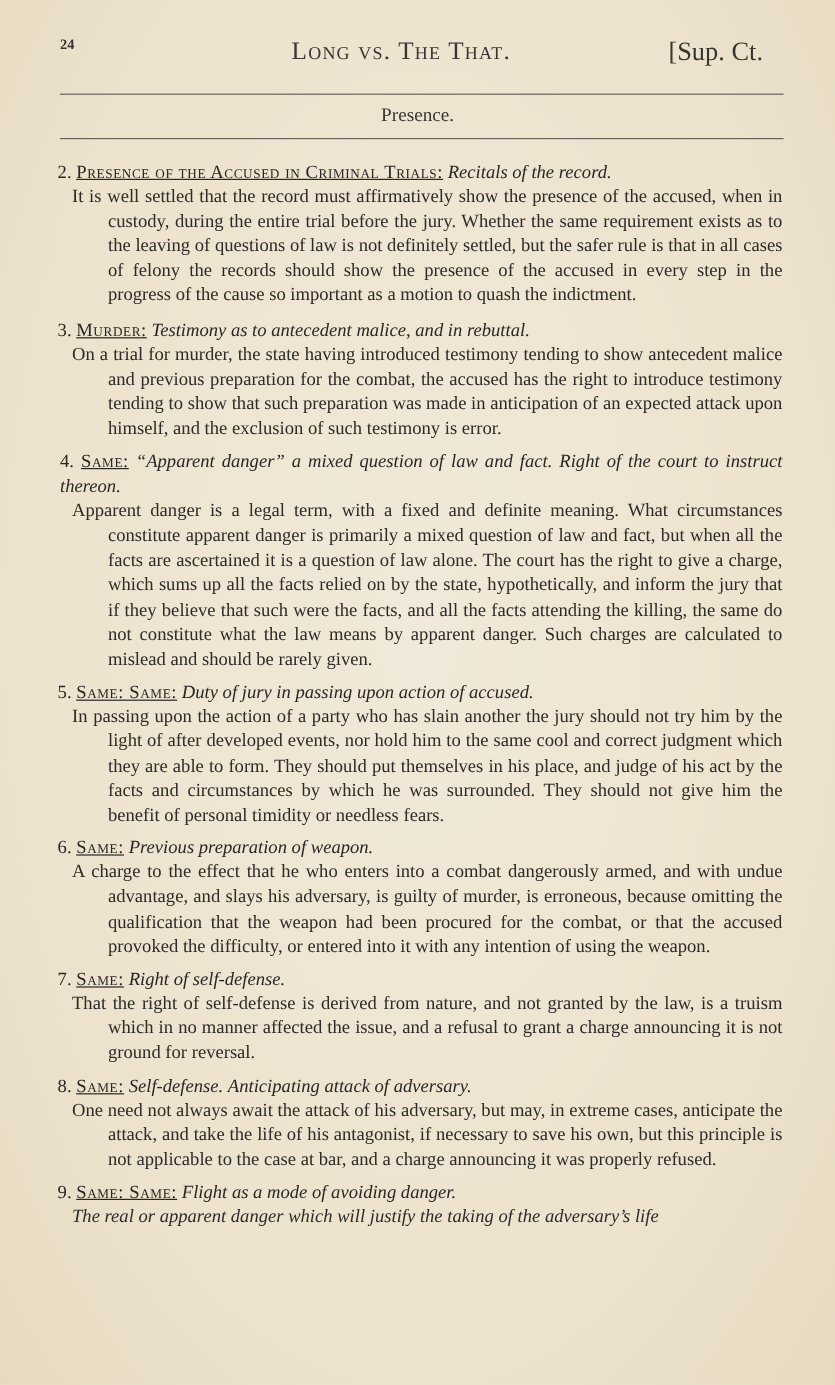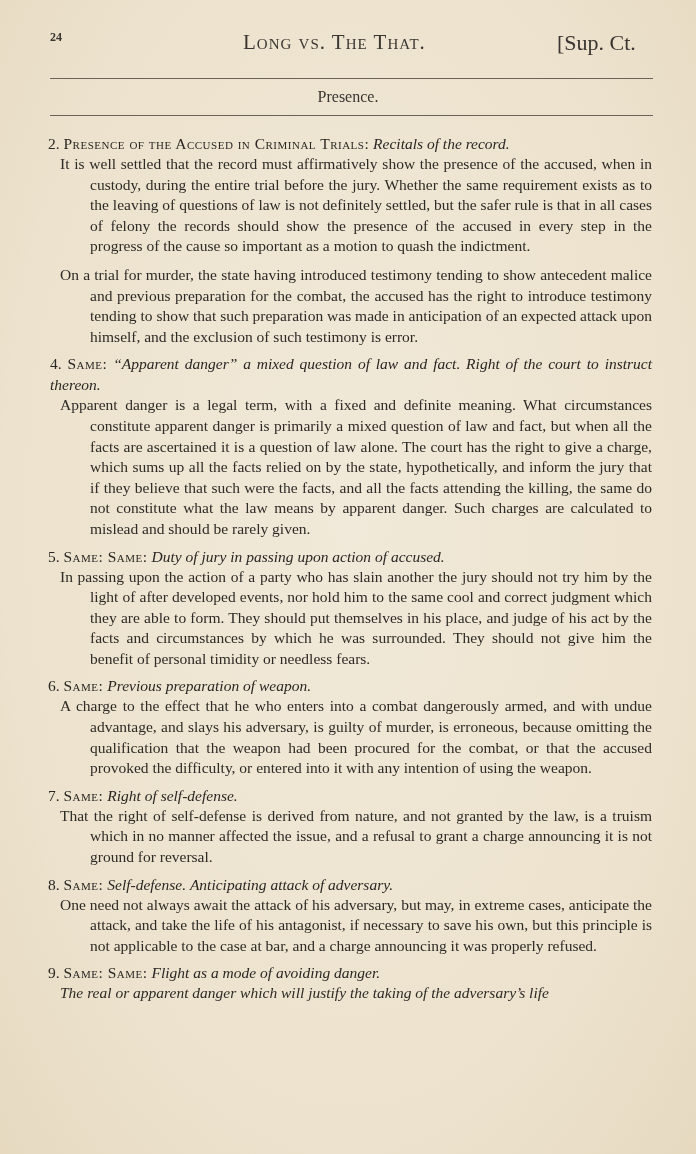--- a/index.html
+++ b/index.html
@@ -24,21 +24,21 @@
   .rule.r2 { top: 115px; }
   .section-label { position: absolute; top: 88px; left: 0; width: 696px; text-align: center; font-size: 16px; color: #3a3530; }
 
   .content { position: absolute; left: 46px; top: 133px; width: 606px; }
   .entry { margin: 0; }
   .head {
     font-size: 15.5px; line-height: 21px; margin: 0 0 0 2px;
     text-align: justify;
   }
   .head .num { }
-  .head .topic { font-variant: small-caps; letter-spacing: 0.5px; }
+  .head .topic { font-variant: small-caps; letter-spacing: 0.5px; text-decoration: underline; }
   .head .sub { font-style: italic; }
   .para {
     font-size: 15.5px; line-height: 20.6px; margin: 0 0 6px 0;
     text-align: justify; text-indent: -30px; padding-left: 44px;
     color: #2e2a25;
   }
   .e2 .para { margin-bottom: 8px; }
   .e4 .head { padding-left: 2px; }
   .e9 .para { margin-bottom: 11px; font-style: italic; }
 </style>
@@ -54,20 +54,21 @@
   <div class="rule r1"></div>
   <div class="section-label">Presence.</div>
   <div class="rule r2"></div>
 
   <div class="content">
     <div class="entry e2">
       <p class="head"><span class="num">2.</span> <span class="topic">Presence of the Accused in Criminal Trials:</span> <span class="sub">Recitals of the record.</span></p>
       <p class="para">It is well settled that the record must affirmatively show the presence of the accused, when in custody, during the entire trial before the jury. Whether the same requirement exists as to the leaving of questions of law is not definitely settled, but the safer rule is that in all cases of felony the records should show the presence of the accused in every step in the progress of the cause so important as a motion to quash the indictment.</p>
     </div>
     <div class="entry e3">
+      <p class="head"><span class="num">3.</span> <span class="topic">Murder:</span> <span class="sub">Testimony as to antecedent malice, and in rebuttal.</span></p>
       <p class="para">On a trial for murder, the state having introduced testimony tending to show antecedent malice and previous preparation for the combat, the accused has the right to introduce testimony tending to show that such preparation was made in anticipation of an expected attack upon himself, and the exclusion of such testimony is error.</p>
     </div>
     <div class="entry e4">
       <p class="head"><span class="num">4.</span> <span class="topic">Same:</span> <span class="sub">“Apparent danger” a mixed question of law and fact.</span> <span class="sub">Right of the court to instruct thereon.</span></p>
       <p class="para">Apparent danger is a legal term, with a fixed and definite meaning. What circumstances constitute apparent danger is primarily a mixed question of law and fact, but when all the facts are ascertained it is a question of law alone. The court has the right to give a charge, which sums up all the facts relied on by the state, hypothetically, and inform the jury that if they believe that such were the facts, and all the facts attending the killing, the same do not constitute what the law means by apparent danger. Such charges are calculated to mislead and should be rarely given.</p>
     </div>
     <div class="entry e5">
       <p class="head"><span class="num">5.</span> <span class="topic">Same: Same:</span> <span class="sub">Duty of jury in passing upon action of accused.</span></p>
       <p class="para">In passing upon the action of a party who has slain another the jury should not try him by the light of after developed events, nor hold him to the same cool and correct judgment which they are able to form. They should put themselves in his place, and judge of his act by the facts and circumstances by which he was surrounded. They should not give him the benefit of personal timidity or needless fears.</p>
     </div>

